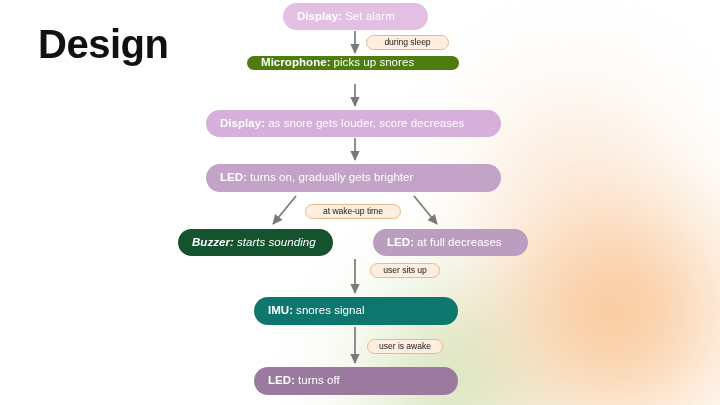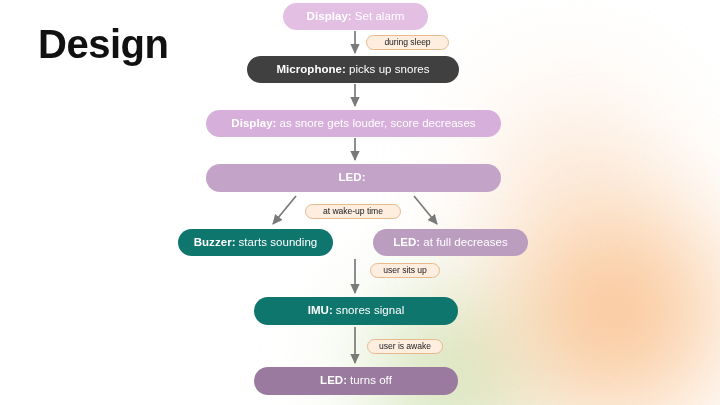--- a/index.html
+++ b/index.html
@@ -86,21 +86,20 @@
 
   .node {
     position: absolute;
     box-sizing: border-box;
     border-radius: 999px;
     color: #ffffff;
     font-size: 11.5px;
     line-height: 1;
     display: flex;
     align-items: center;
-    justify-content: center;
     white-space: nowrap;
     padding: 0 14px;
     letter-spacing: 0.05px;
   }
   .node .bold {
     font-weight: 700;
     margin-right: 3px;
   }
 
   .pill-label {
@@ -151,35 +150,36 @@
         <line x1="355" y1="259" x2="355" y2="293"></line>
         <line x1="355" y1="327" x2="355" y2="363"></line>
       </g>
     </svg>
 
     <div class="node" style="left:283px; top:3px; width:145px; height:27px; background:#e3bfe4;">
       <span class="bold">Display:</span>
         <span>Set alarm</span>
     </div>
 
-    <div class="node" style="left:247px; top:56px; width:212px; height:27px; background:#404040;">
+    <div class="node" style="left:247px; top:56px; width:212px; height:14px; background:#4d7c0f;">
       <span class="bold">Microphone:</span>
         <span>picks up snores</span>
     </div>
 
     <div class="node" style="left:206px; top:110px; width:295px; height:27px; background:#d6afdb;">
       <span class="bold">Display:</span>
         <span>as snore gets louder, score decreases</span>
     </div>
 
     <div class="node" style="left:206px; top:164px; width:295px; height:28px; background:#c4a3c8;">
       <span class="bold">LED:</span>
-    </div>
-
-    <div class="node" style="left:178px; top:229px; width:155px; height:27px; background:#0f766e;">
+        <span>turns on, gradually gets brighter</span>
+    </div>
+
+    <div class="node" style="left:178px; top:229px; width:155px; height:27px; background:#14532d;font-style:italic;">
       <span class="bold">Buzzer:</span>
         <span>starts sounding</span>
     </div>
 
     <div class="node" style="left:373px; top:229px; width:155px; height:27px; background:#bb9dc0;">
       <span class="bold">LED:</span>
         <span>at full decreases</span>
     </div>
 
     <div class="node" style="left:254px; top:297px; width:204px; height:28px; background:#0f766e;">

